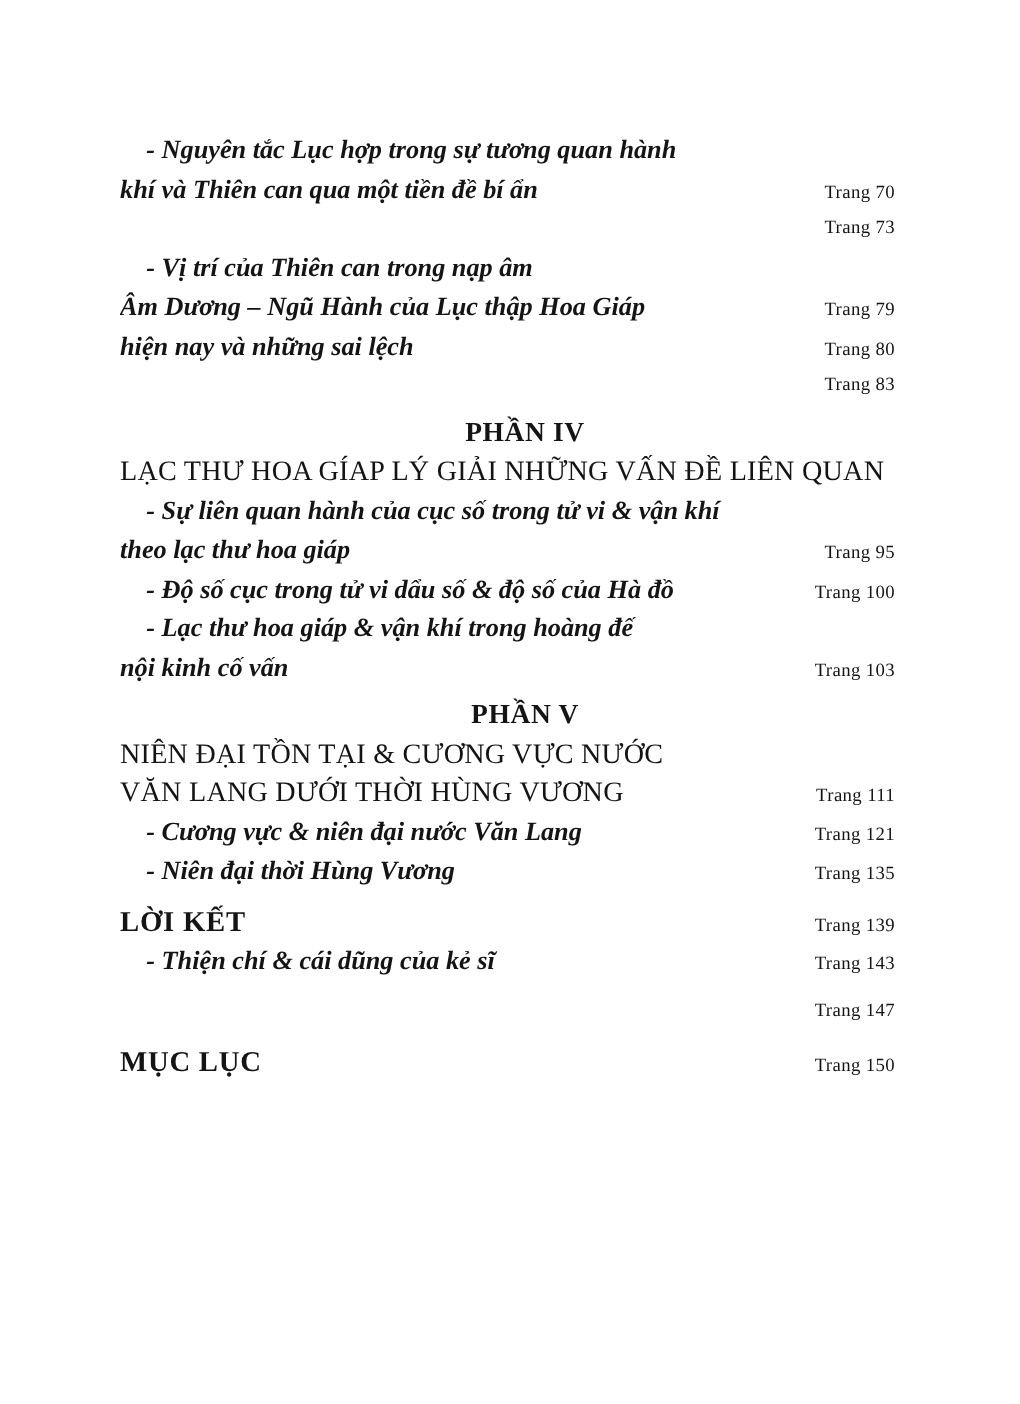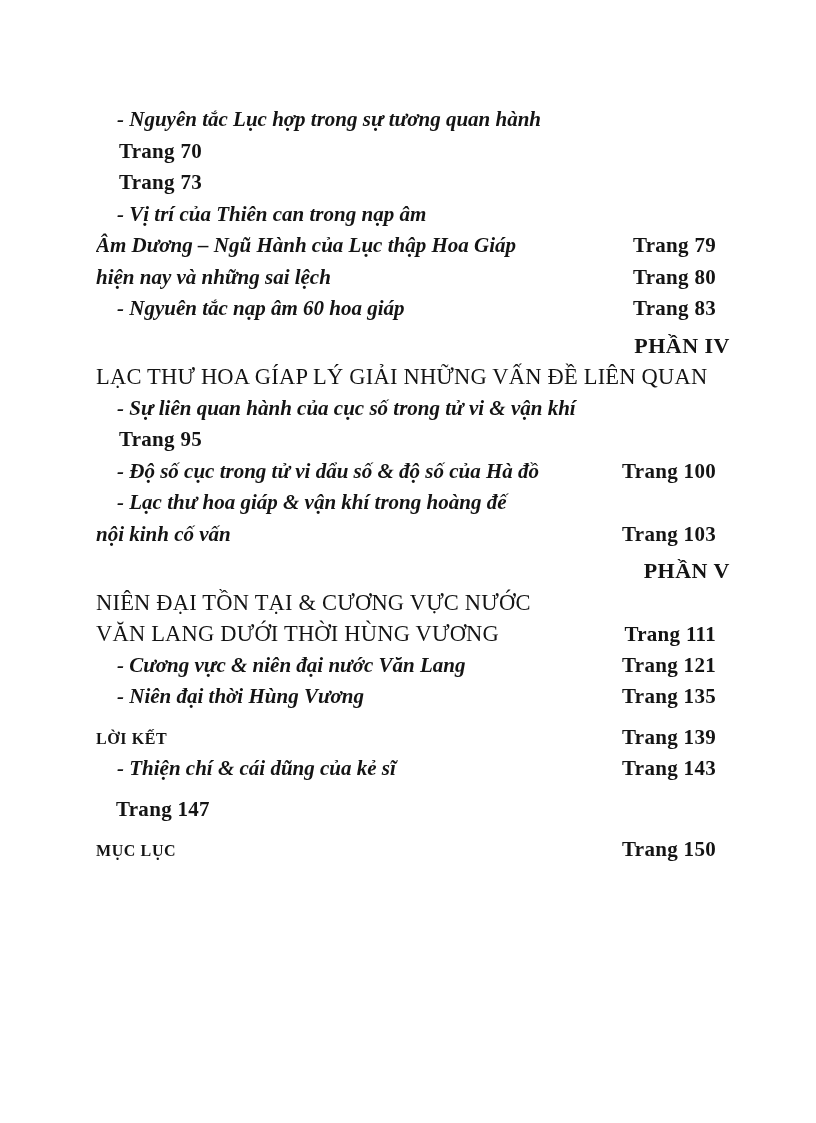--- a/index.html
+++ b/index.html
@@ -18,34 +18,34 @@
     color: #141414;
   }
   .toc {
     position: absolute;
     top: 104px;
     left: 96px;
     right: 100px;
   }
   .row {
     display: flex;
-    justify-content: flex-start;
+    justify-content: flex-end;
     align-items: baseline;
     height: 31.5px;
     line-height: 31.5px;
     white-space: nowrap;
   }
   .row .txt {
     flex: 1 1 auto;
     overflow: hidden;
   }
   .row .pg {
     flex: 0 0 auto;
-    font-size: 21px;
-    font-weight: bold;
+    font-size: 15px;
+    font-weight: normal;
     font-style: normal;
     text-align: right;
     min-width: 86px;
     letter-spacing: 0.3px;
     margin-left: 20px;
   }
   .row .pg:empty { display: none; }
 
   
   .row.item .txt {
@@ -56,88 +56,89 @@
   }
   
   .row.cont .txt {
     font-size: 21px;
     font-weight: bold;
     font-style: italic;
     padding-left: 0;
   }
   
   .row.part {
-    justify-content: flex-end;
+    justify-content: center;
     margin-top: 5px;
   }
   .row.part .txt {
     flex: 0 0 auto;
     font-size: 22px;
     font-weight: bold;
     letter-spacing: 0.5px;
     transform: translateX(14px);
   }
   
   .row.chapter .txt {
     font-size: 22.5px;
     font-weight: normal;
     letter-spacing: 0.2px;
   }
   
   .row.major { margin-top: 9px; }
   .row.major .txt {
-    font-size: 16px;
+    font-size: 23px;
     font-weight: bold;
     letter-spacing: 0.6px;
   }
 </style>
 </head>
 <body>
 
 <div class="page" style="background: rgb(255, 255, 255); color: rgb(20, 20, 20);">
   <div class="toc" id="toc">
       <div class="row item">
     <span class="txt">- Nguyên tắc Lục hợp trong sự tương quan hành</span>
 
   </div>
       <div class="row cont">
+    <span class="txt">khí và Thiên can qua một tiền đề bí ẩn</span>
     <span class="pg">Trang 70</span>
   </div>
       <div class="row item">
     <span class="pg">Trang 73</span>
   </div>
       <div class="row item">
     <span class="txt">- Vị trí của Thiên can trong nạp âm</span>
 
   </div>
       <div class="row cont">
     <span class="txt">Âm Dương – Ngũ Hành của Lục thập Hoa Giáp</span>
     <span class="pg">Trang 79</span>
   </div>
       <div class="row cont">
     <span class="txt">hiện nay và những sai lệch</span>
     <span class="pg">Trang 80</span>
   </div>
       <div class="row item">
-    <span class="txt">- Ngyuên tắc nạp âm 60 hoa giáp</span>
     <span class="pg">Trang 83</span>
   </div>
       <div class="row part">
     <span class="txt">PHẦN IV</span>
 
   </div>
       <div class="row chapter">
     <span class="txt">LẠC THƯ HOA GÍAP LÝ GIẢI NHỮNG VẤN ĐỀ LIÊN QUAN</span>
 
   </div>
       <div class="row item">
     <span class="txt">- Sự liên quan hành của cục số trong tử vi &amp; vận khí</span>
 
   </div>
       <div class="row cont">
+    <span class="txt">theo lạc thư hoa giáp</span>
     <span class="pg">Trang 95</span>
   </div>
       <div class="row item">
     <span class="txt">- Độ số cục trong tử vi dẩu số &amp; độ số của Hà đồ</span>
     <span class="pg">Trang 100</span>
   </div>
       <div class="row item">
     <span class="txt">- Lạc thư hoa giáp &amp; vận khí trong hoàng đế</span>
 
   </div>

